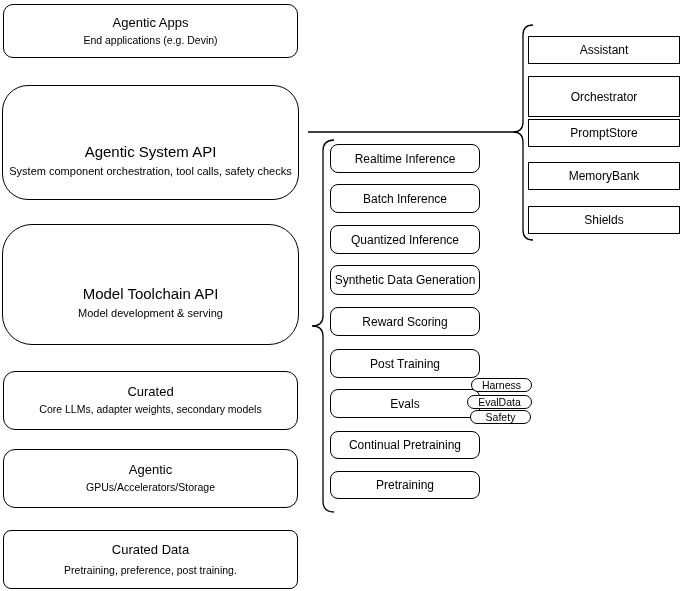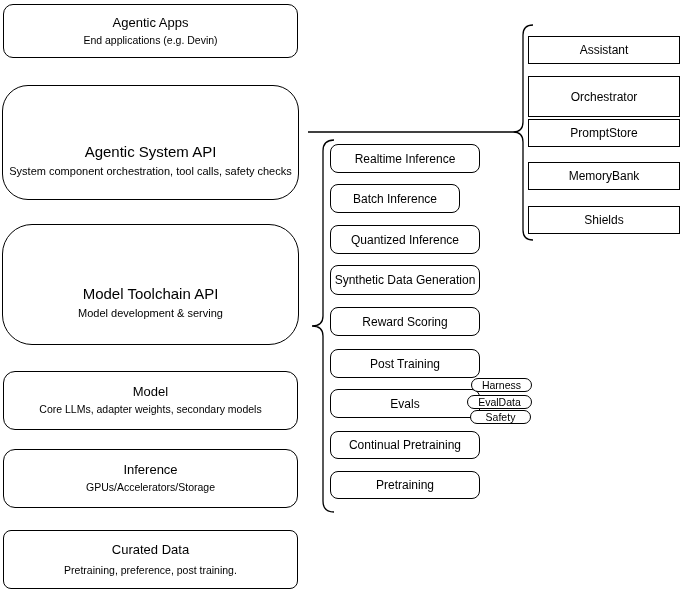--- a/index.html
+++ b/index.html
@@ -97,36 +97,36 @@
     <div class="box-title">Agentic System API</div>
     <div class="box-subtitle">System component orchestration, tool calls, safety checks</div>
   </div>
 
   <div class="stackbox lg" style="left:2px; top:224px; width:297px; height:121px; border-radius:30px;">
     <div class="box-title">Model Toolchain API</div>
     <div class="box-subtitle">Model development &amp; serving</div>
   </div>
 
   <div class="stackbox" style="left:3px; top:371px; width:295px; height:59px; border-radius:12px;">
-    <div class="box-title">Model</div>
+    <div class="box-title">Curated</div>
     <div class="box-subtitle">Core LLMs, adapter weights, secondary models</div>
   </div>
 
   <div class="stackbox" style="left:3px; top:449px; width:295px; height:59px; border-radius:12px;">
-    <div class="box-title">Inference</div>
+    <div class="box-title">Agentic</div>
     <div class="box-subtitle">GPUs/Accelerators/Storage</div>
   </div>
 
   <div class="stackbox" style="left:3px; top:530px; width:295px; height:59px; border-radius:8px;gap:8px;">
     <div class="box-title">Curated Data</div>
     <div class="box-subtitle">Pretraining, preference, post training.</div>
   </div>
 
   <div class="node" style="left:330px; top:144px; width:150px; height:29px;">Realtime Inference</div>
-  <div class="node" style="left:330px; top:184px; width:130px; height:29px;">Batch Inference</div>
+  <div class="node" style="left:330px; top:184px; width:150px; height:29px;">Batch Inference</div>
   <div class="node" style="left:330px; top:225px; width:150px; height:29px;">Quantized Inference</div>
   <div class="node" style="left:330px; top:265px; width:150px; height:30px;">Synthetic Data Generation</div>
   <div class="node" style="left:330px; top:307px; width:150px; height:29px;">Reward Scoring</div>
   <div class="node" style="left:330px; top:349px; width:150px; height:29px;">Post Training</div>
   <div class="node" style="left:330px; top:389px; width:150px; height:29px;">Evals</div>
   <div class="node" style="left:330px; top:431px; width:150px; height:28px;">Continual Pretraining</div>
   <div class="node" style="left:330px; top:471px; width:150px; height:28px;">Pretraining</div>
 
   <div class="tag" style="left:471px; top:378px; width:61px; height:14px;">Harness</div>
   <div class="tag" style="left:467px; top:395px; width:65px; height:14px;">EvalData</div>

